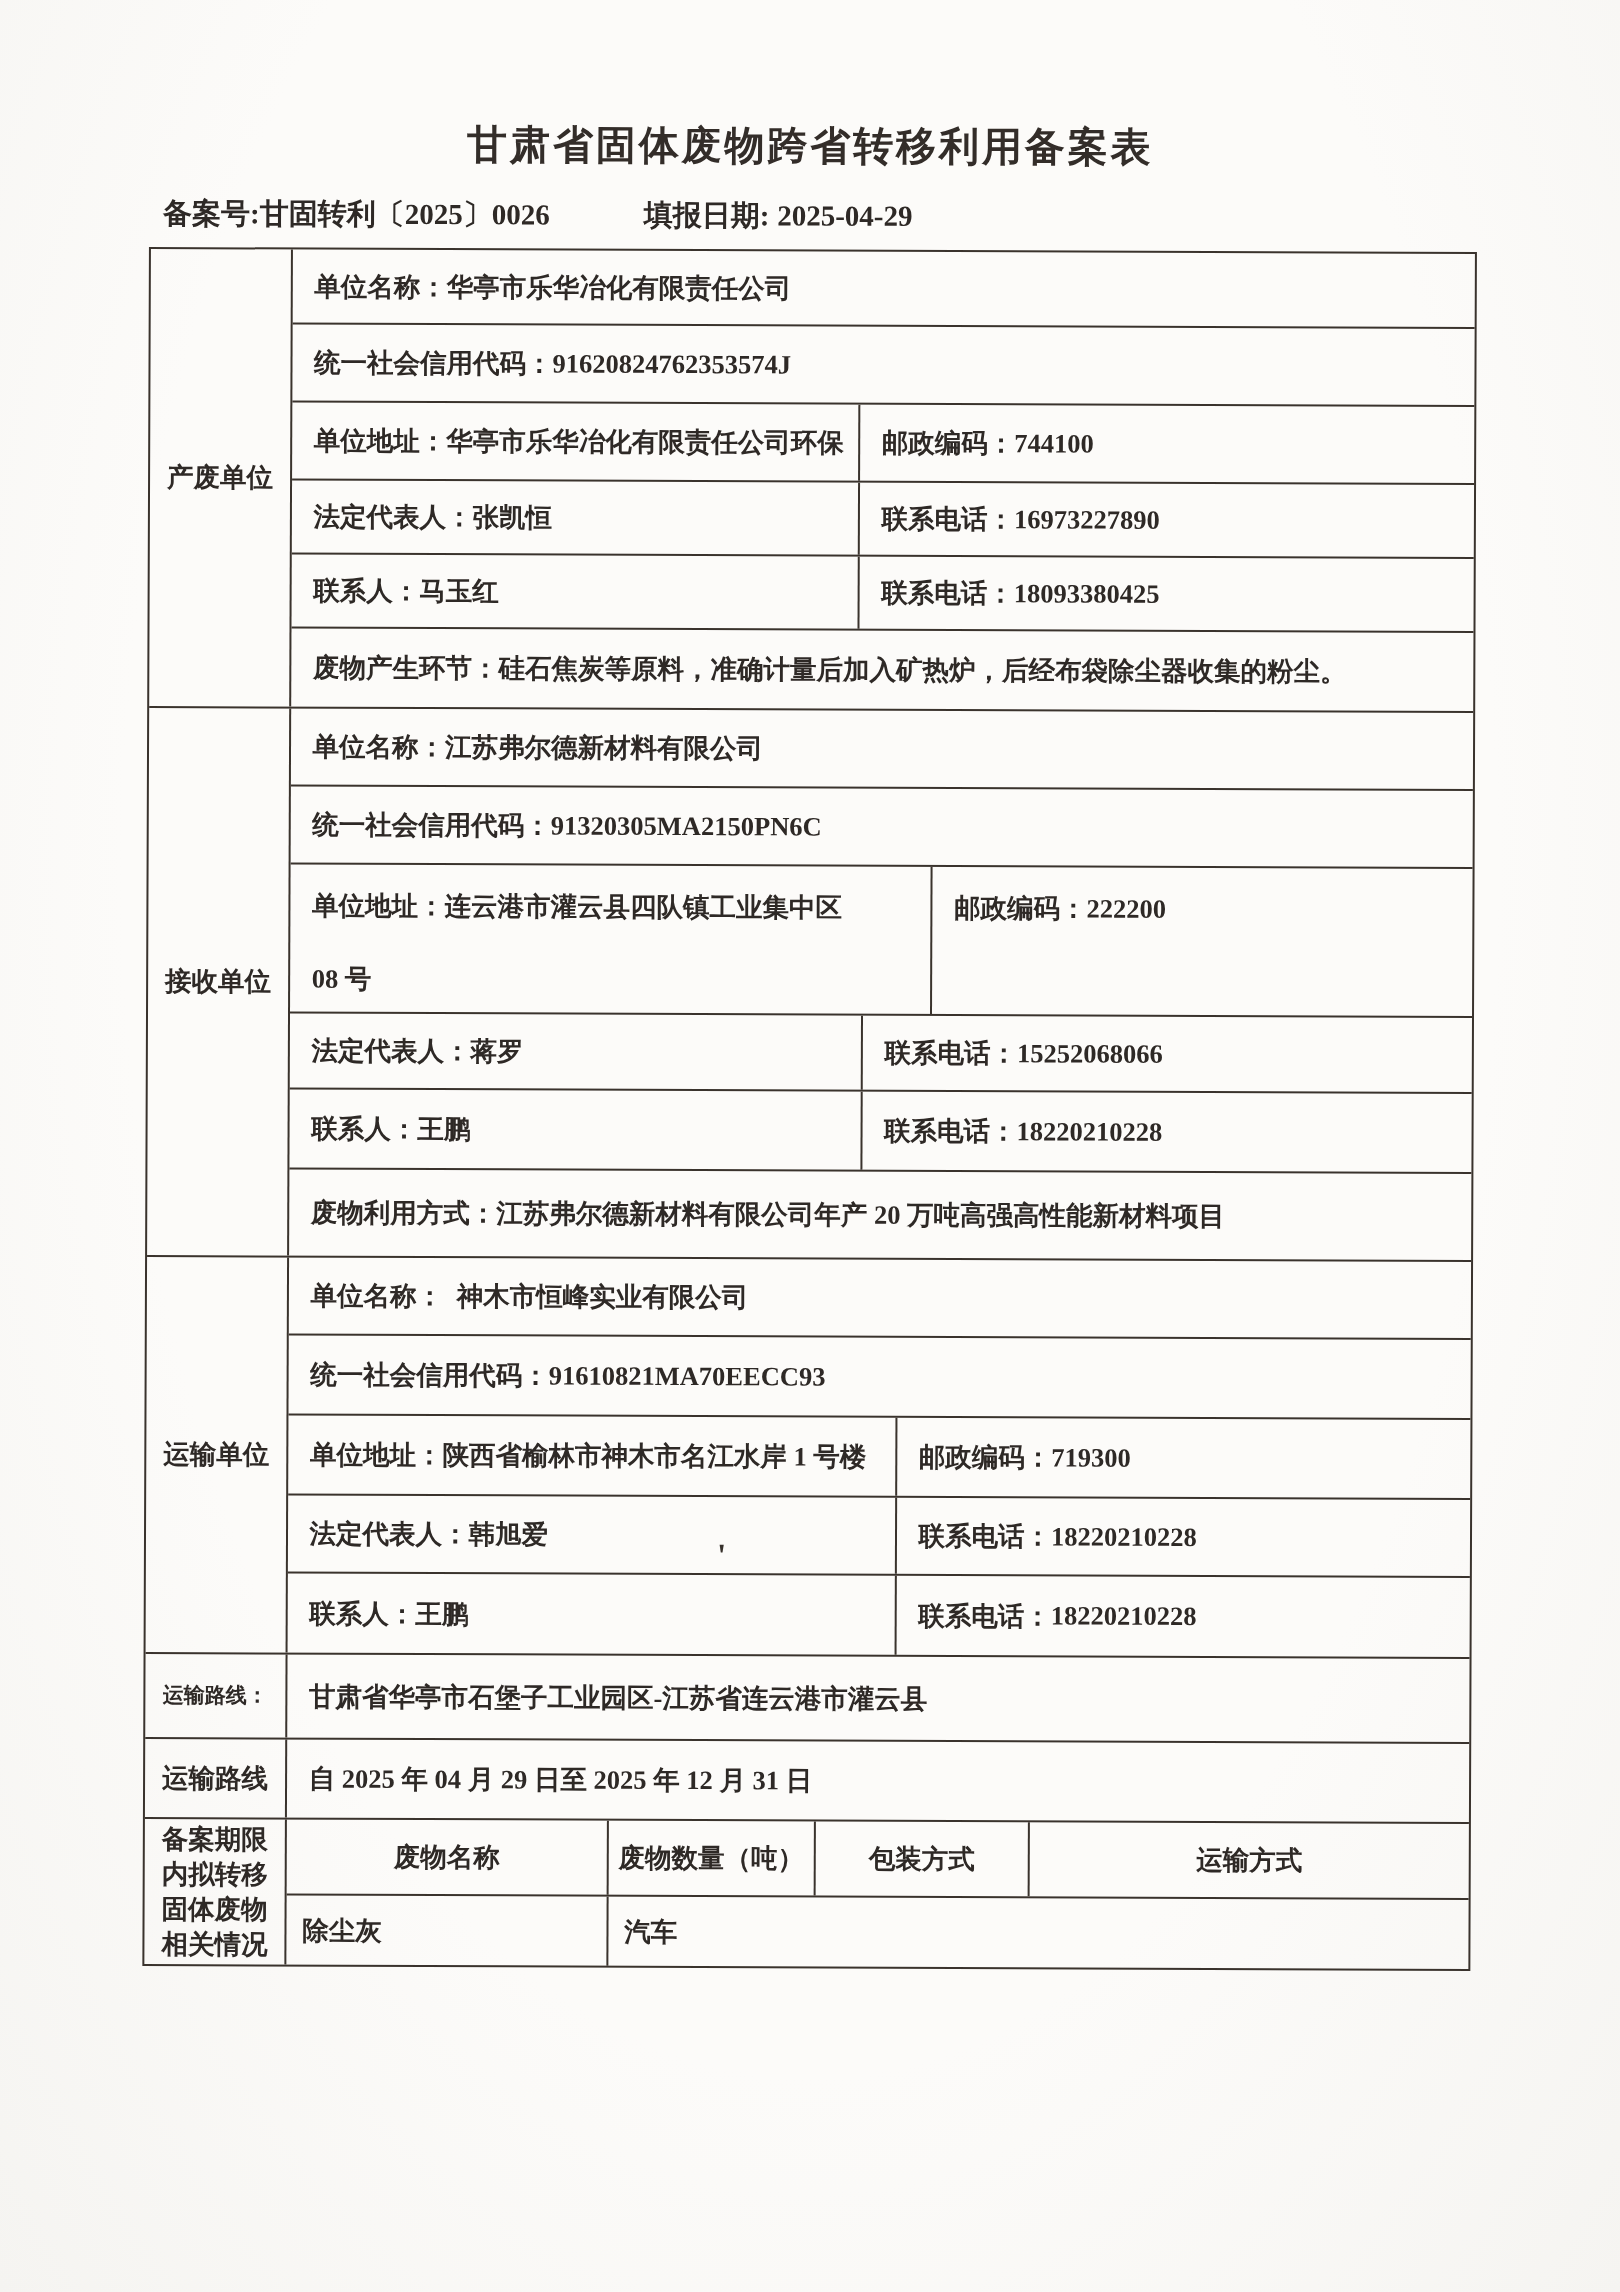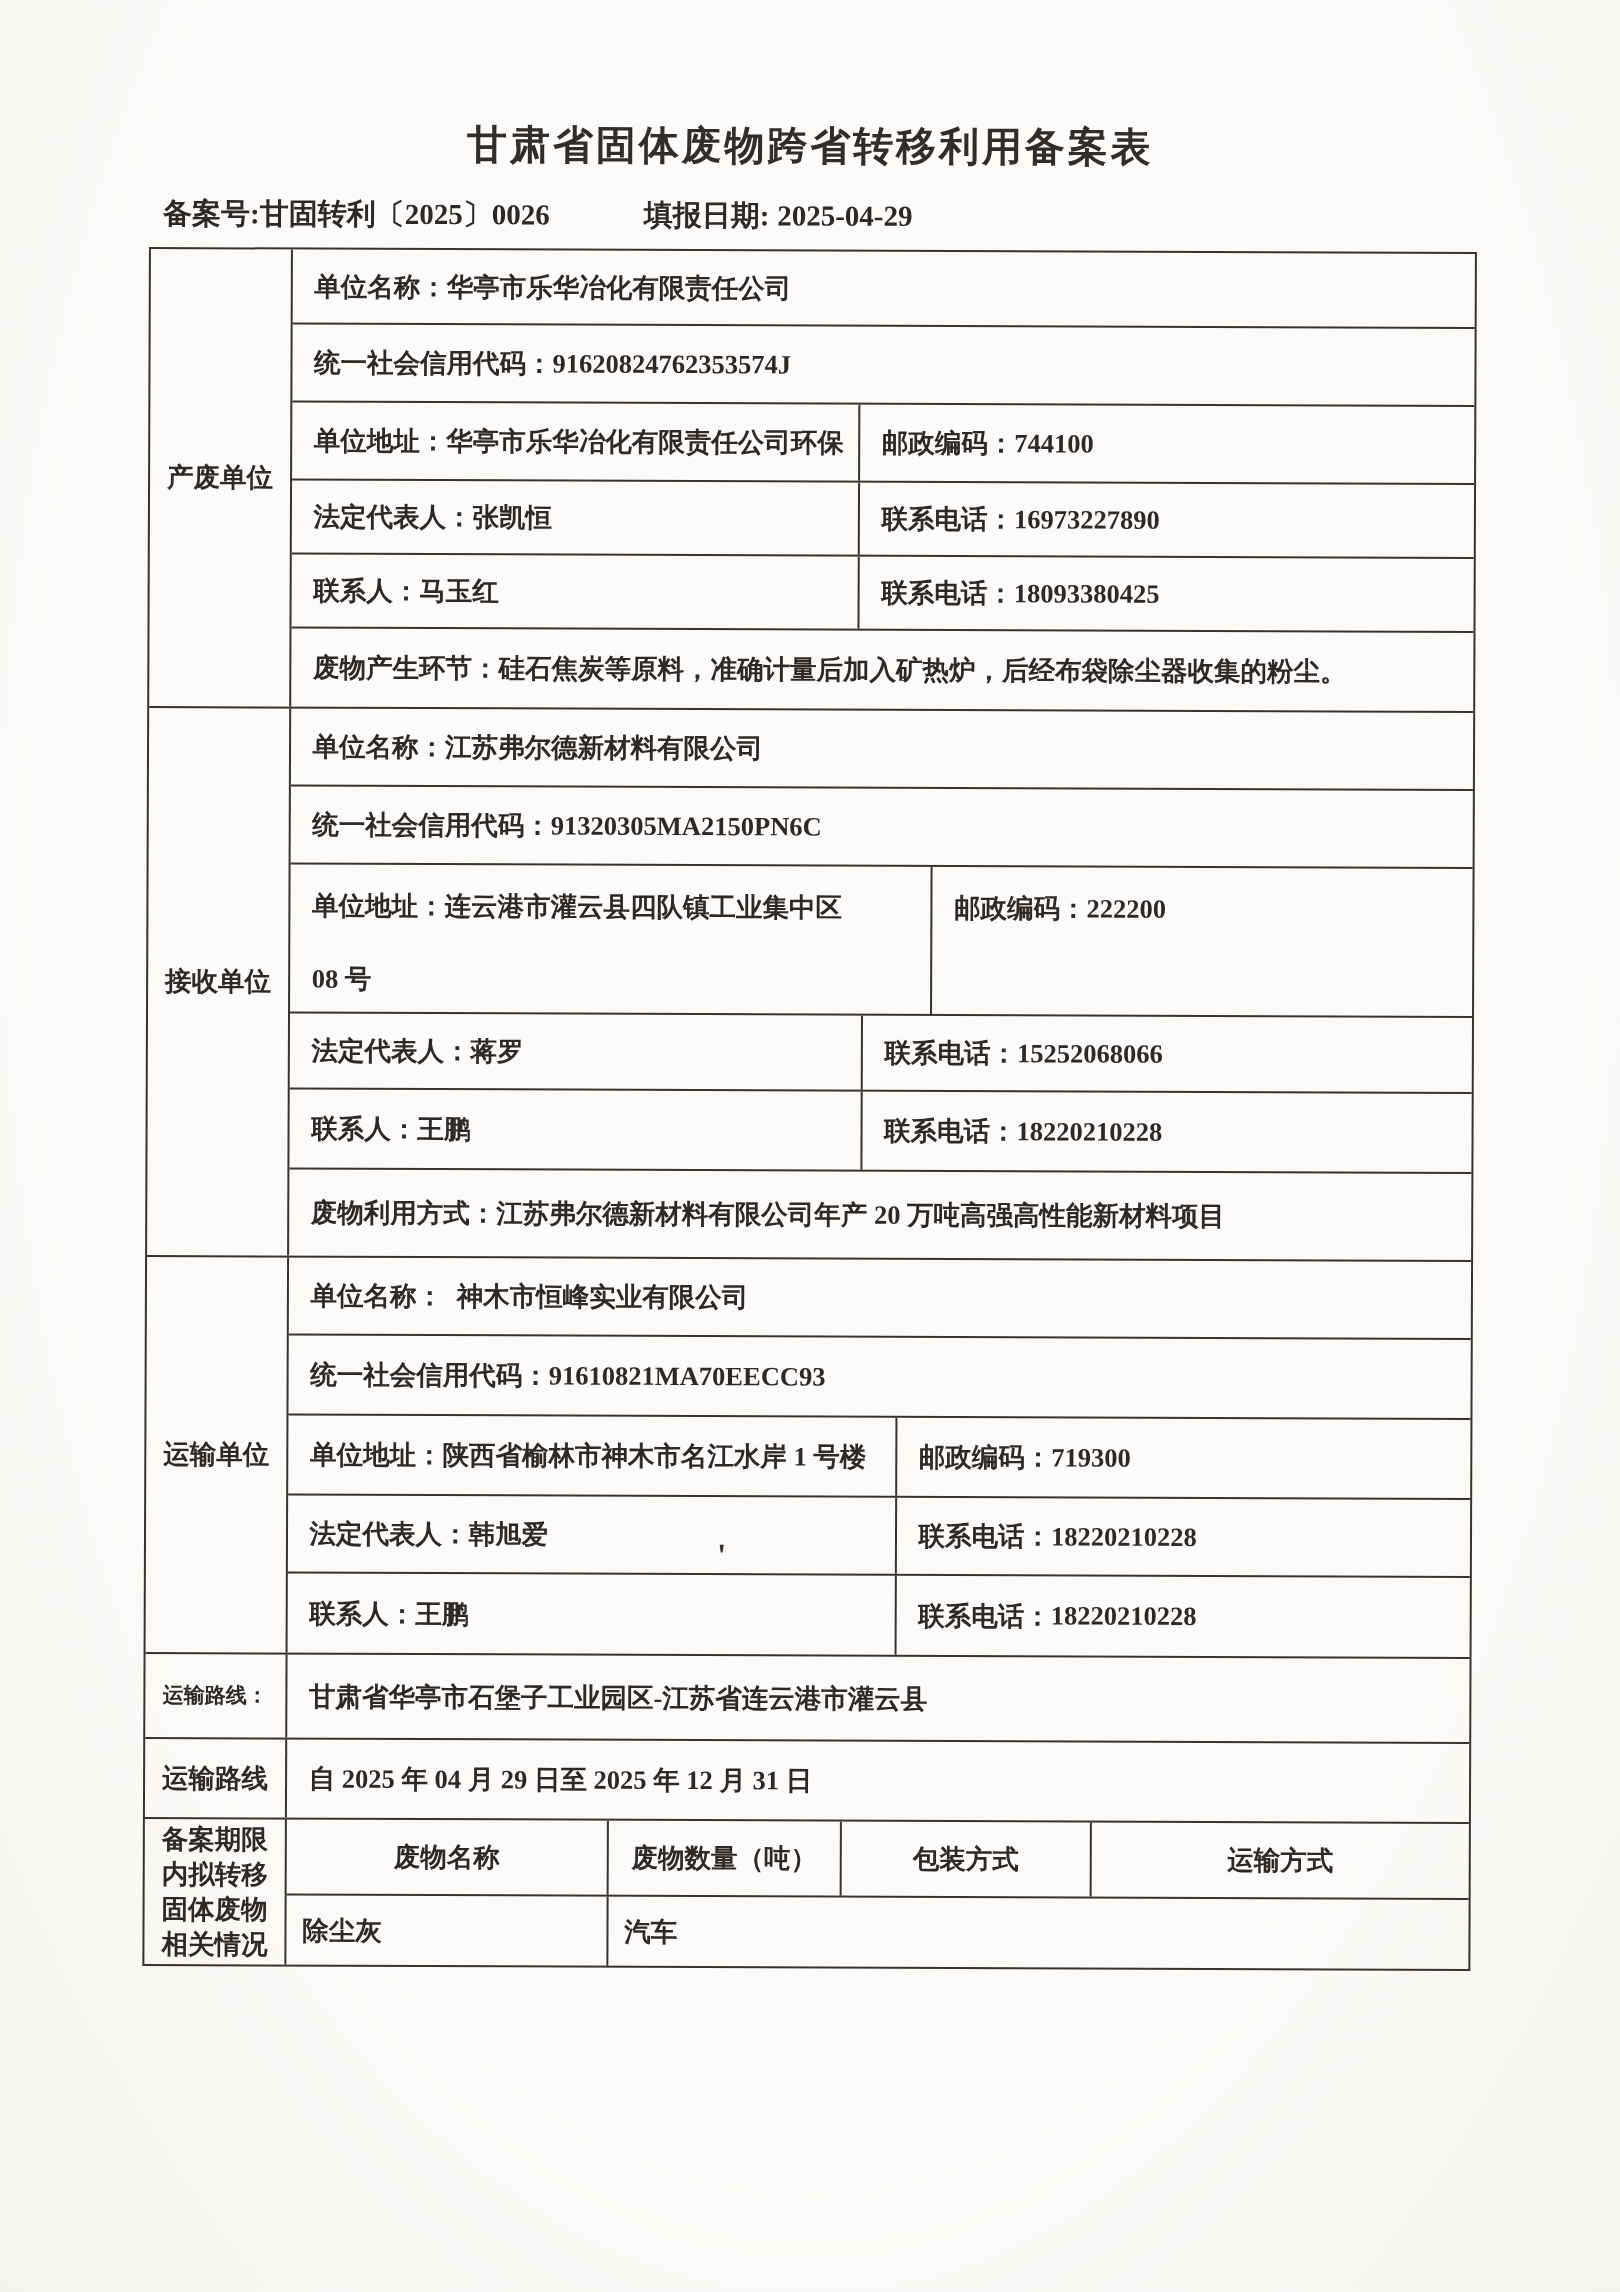--- a/index.html
+++ b/index.html
@@ -84,22 +84,22 @@
 
   
   .wcell {
     display: flex;
     align-items: center;
     font-size: 26.5px;
     white-space: nowrap;
     min-width: 0;
   }
   .wc1 { width: 322px; border-right: 2px solid #3a332d; }
-  .wc2 { width: 233px; border-right: 2px solid #3a332d; }
-  .wc3 { width: 250px; border-right: 2px solid #3a332d; }
+  .wc2 { width: 207px; border-right: 2px solid #3a332d; }
+  .wc3 { width: 214px; border-right: 2px solid #3a332d; }
   .wc4 { flex: 1; }
   .whead { justify-content: center; font-weight: 700; }
   .wleft { justify-content: flex-start; padding-left: 15.7px; }
   .wright { justify-content: flex-end; padding-right: 11.8px; }
 
   .artifact {
     position: absolute;
     left: 722px;
     top: 1535px;
     font-size: 33px;

